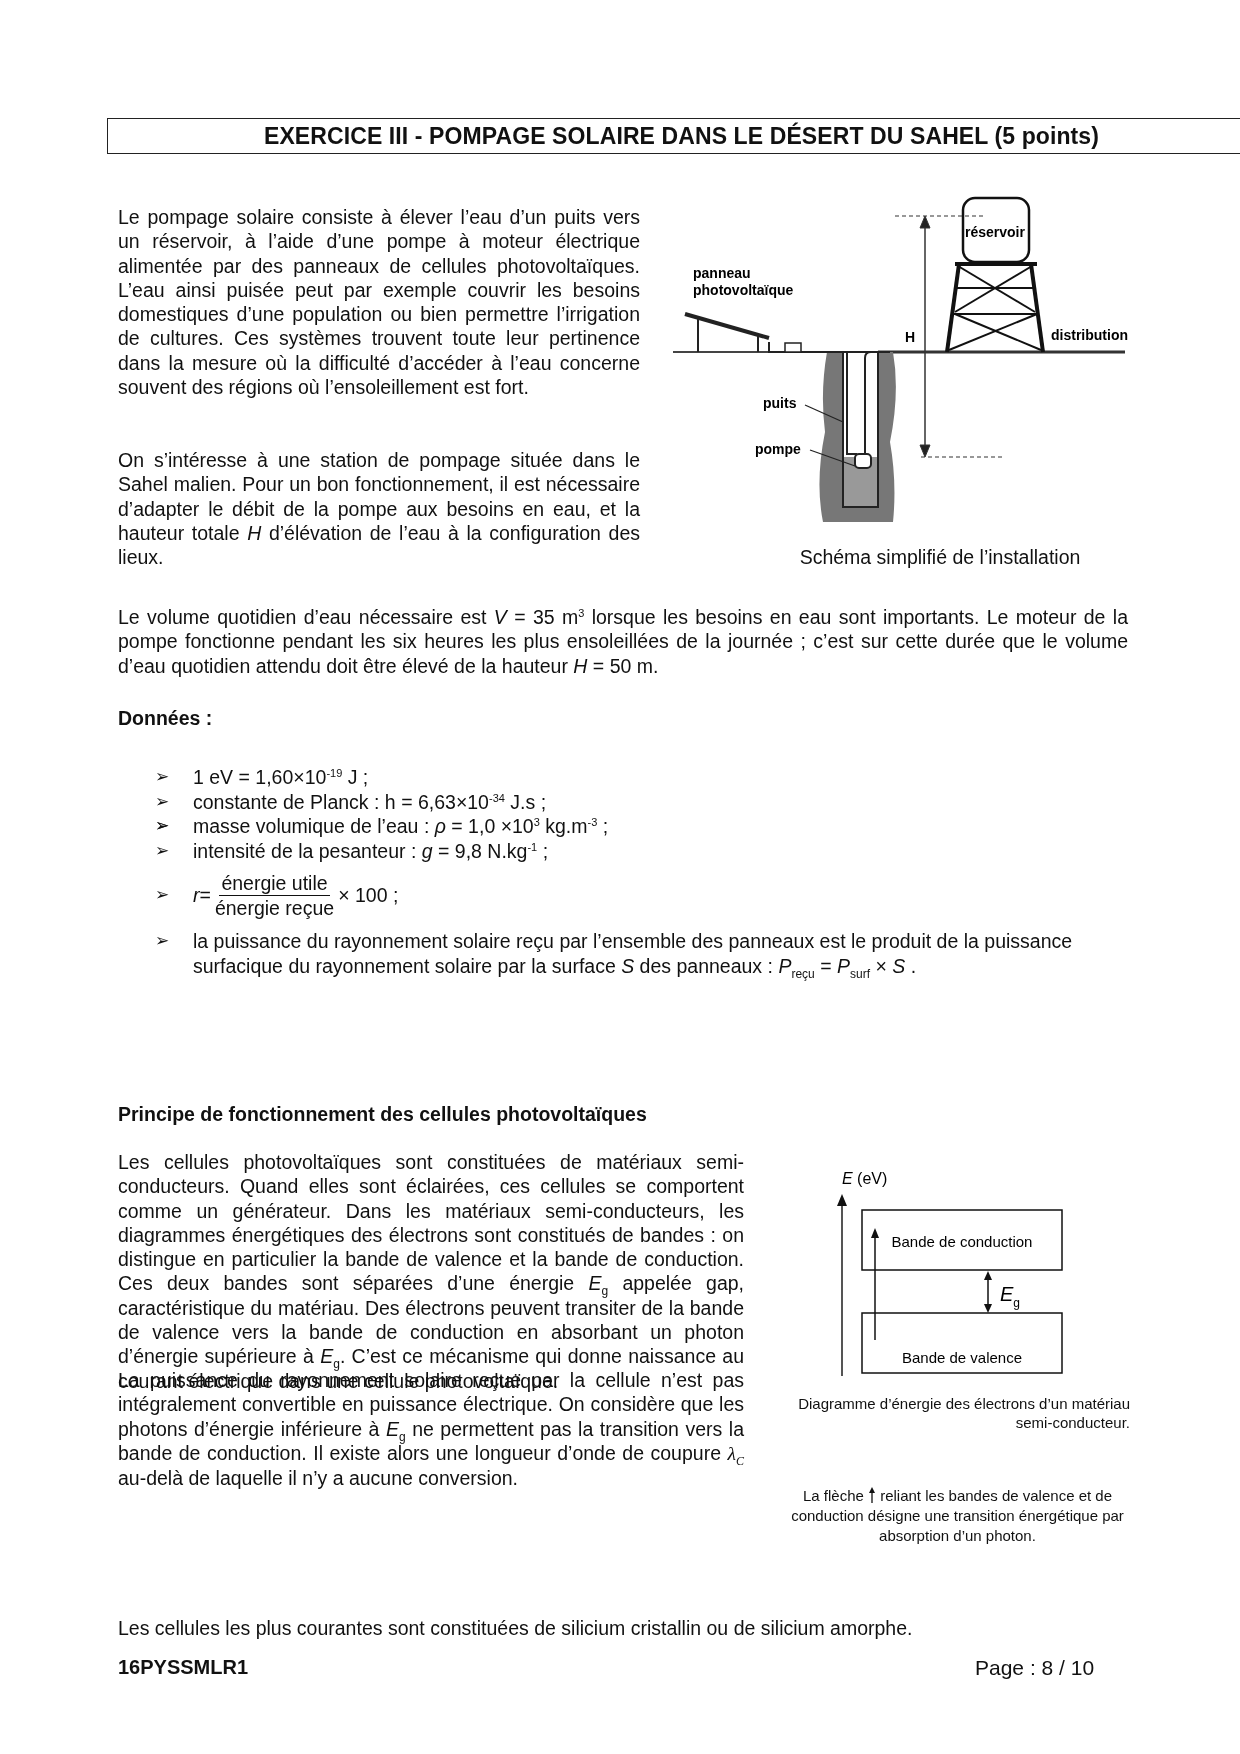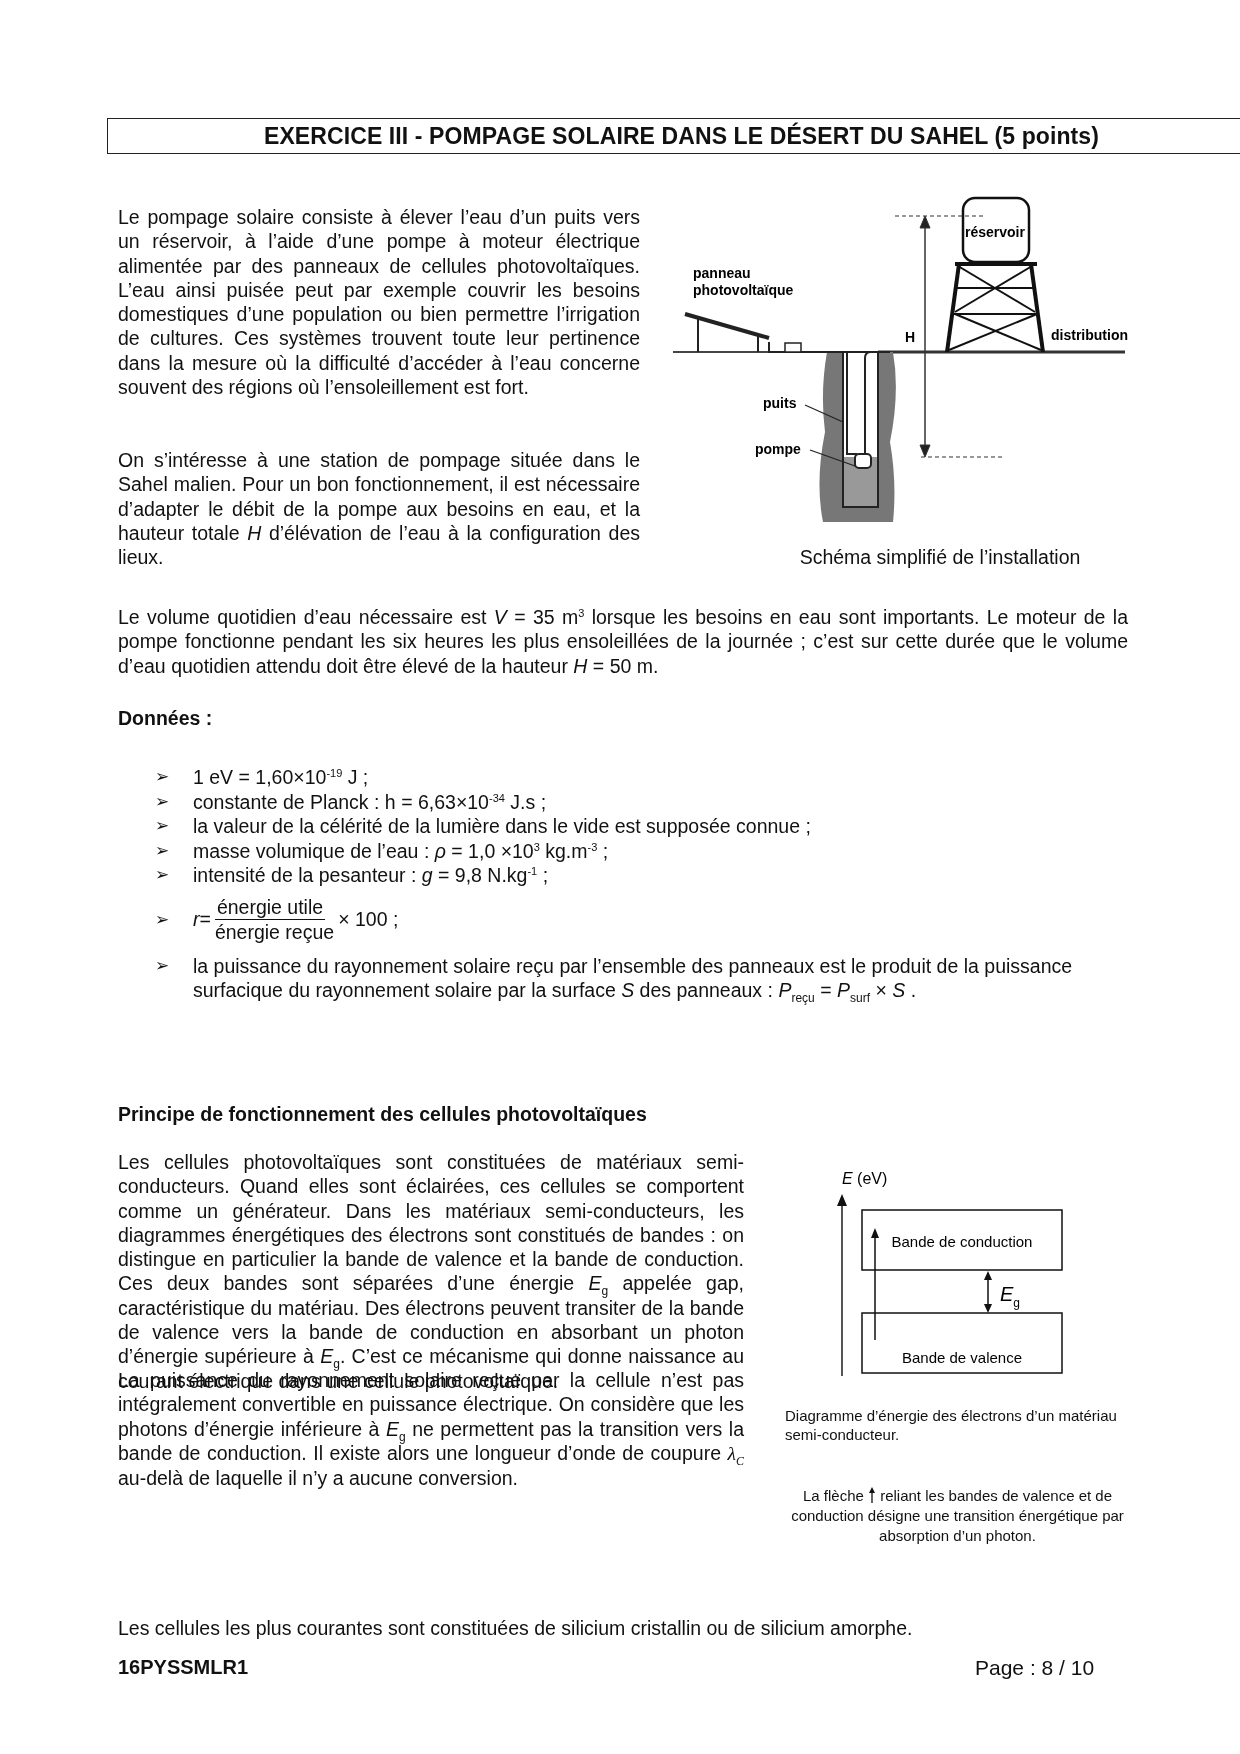--- a/index.html
+++ b/index.html
@@ -16,30 +16,30 @@
   .p3 { left:118px; top:605px; width:1010px; }
   .p4 { left:118px; top:1150px; width:626px; }
   .p5 { left:118px; top:1368px; width:626px; }
   .p6 { left:118px; top:1616px; width:1000px; }
   .caption1 { left:740px; top:546px; width:400px; text-align:center; font-size:19.5px; }
   .donnees { left:118px; top:707px; font-weight:bold; font-size:19.5px; }
   .bullets { left:155px; top:765px; width:960px; font-size:19.5px; }
   .bullet { position:relative; padding-left:38px; line-height:24.5px; }
   .bullet .mark { position:absolute; left:0; top:0; font-size:17px; }
   .bullet.frac-row { height:56px; display:flex; align-items:center; margin-top:4px; }
-  .frac { display:inline-flex; flex-direction:column; align-items:flex-start; vertical-align:middle;
+  .frac { display:inline-flex; flex-direction:column; align-items:center; vertical-align:middle;
           margin:14px 4px; }
   .frac .num { border-bottom:1.2px solid #111; padding:0 2px; line-height:24px; }
   .frac .den { line-height:24px; }
   sup { font-size:11px; vertical-align:super; line-height:0; }
   sub { font-size:12px; vertical-align:sub; line-height:0; }
   .section-h { left:118px; top:1103px; font-weight:bold; font-size:19.5px; }
   .footer-left { left:118px; top:1656px; font-weight:bold; font-size:20px; }
   .footer-right { left:975px; top:1656px; font-size:21px; }
-  .cap2 { left:785px; top:1395px; width:345px; text-align:left; font-size:15px; line-height:18.5px;margin-top:12px; }
+  .cap2 { left:785px; top:1395px; width:345px; text-align:right; font-size:15px; line-height:18.5px; }
   .cap3 { left:785px; top:1450px; width:345px; text-align:center; font-size:15px; line-height:20px;margin-top:36px; }
 </style>
 </head>
 <body>
 
 <div class="abs title-box">EXERCICE III - POMPAGE SOLAIRE DANS LE DÉSERT DU SAHEL (5 points)</div>
 
 <div class="abs para p1">Le pompage solaire consiste à élever l’eau d’un puits vers un réservoir, à l’aide d’une pompe à moteur électrique alimentée par des panneaux de cellules photovoltaïques. L’eau ainsi puisée peut par exemple couvrir les besoins domestiques d’une population ou bien permettre l’irrigation de cultures. Ces systèmes trouvent toute leur pertinence dans la mesure où la difficulté d’accéder à l’eau concerne souvent des régions où l’ensoleillement est fort.</div>
 <div class="abs para p2"><span>On s’intéresse à une station de pompage située dans le Sahel malien. Pour un bon fonctionnement, il est nécessaire d’adapter le débit de la pompe aux besoins en eau, et la hauteur totale </span><i>H</i><span> d’élévation de l’eau à la configuration des lieux.</span></div>
 
@@ -98,21 +98,21 @@
   <text x="90" y="262" font-size="14" font-weight="bold" font-family="Liberation Sans, sans-serif">pompe</text>
 </svg>
 <div class="abs caption1">Schéma simplifié de l’installation</div>
 
 <div class="abs para p3"><span>Le volume quotidien d’eau nécessaire est </span><i>V</i><span> = 35 m</span><sup>3</sup><span> lorsque les besoins en eau sont importants. Le moteur de la pompe fonctionne pendant les six heures les plus ensoleillées de la journée ; c’est sur cette durée que le volume d’eau quotidien attendu doit être élevé de la hauteur </span><i>H</i><span> = 50 m.</span></div>
 
 <div class="abs donnees">Données :</div>
 <div class="abs bullets">
   <div class="bullet"><span class="mark">➢</span><span>1 eV = 1,60×10</span><sup>-19</sup><span> J  ;</span></div>
   <div class="bullet"><span class="mark">➢</span><span>constante de Planck : h = 6,63×10</span><sup>-34</sup><span> J.s ;</span></div>
-  <div class="bullet"><span class="mark">➢</span><span>la valeur de la célérité de la lumière dans le vide est supposée connue ;</span></div>
+  <div class="bullet"><span class="mark">➢</span></div>
   <div class="bullet"><span class="mark">➢</span><span>masse volumique de l’eau : </span><i>ρ</i><span> = 1,0 ×10</span><sup>3</sup><span> kg.m</span><sup>-3</sup><span> ;</span></div>
   <div class="bullet"><span class="mark">➢</span><span>intensité de la pesanteur : </span><i>g</i><span> = 9,8 N.kg</span><sup>-1</sup><span> ;</span></div>
   <div class="bullet frac-row">
       <span class="mark" style="top:16px">➢</span>
       <i>r</i>
       <span> = </span>
       <span class="frac">
         <span class="num">énergie utile</span>
         <span class="den">énergie reçue</span>
       </span>

